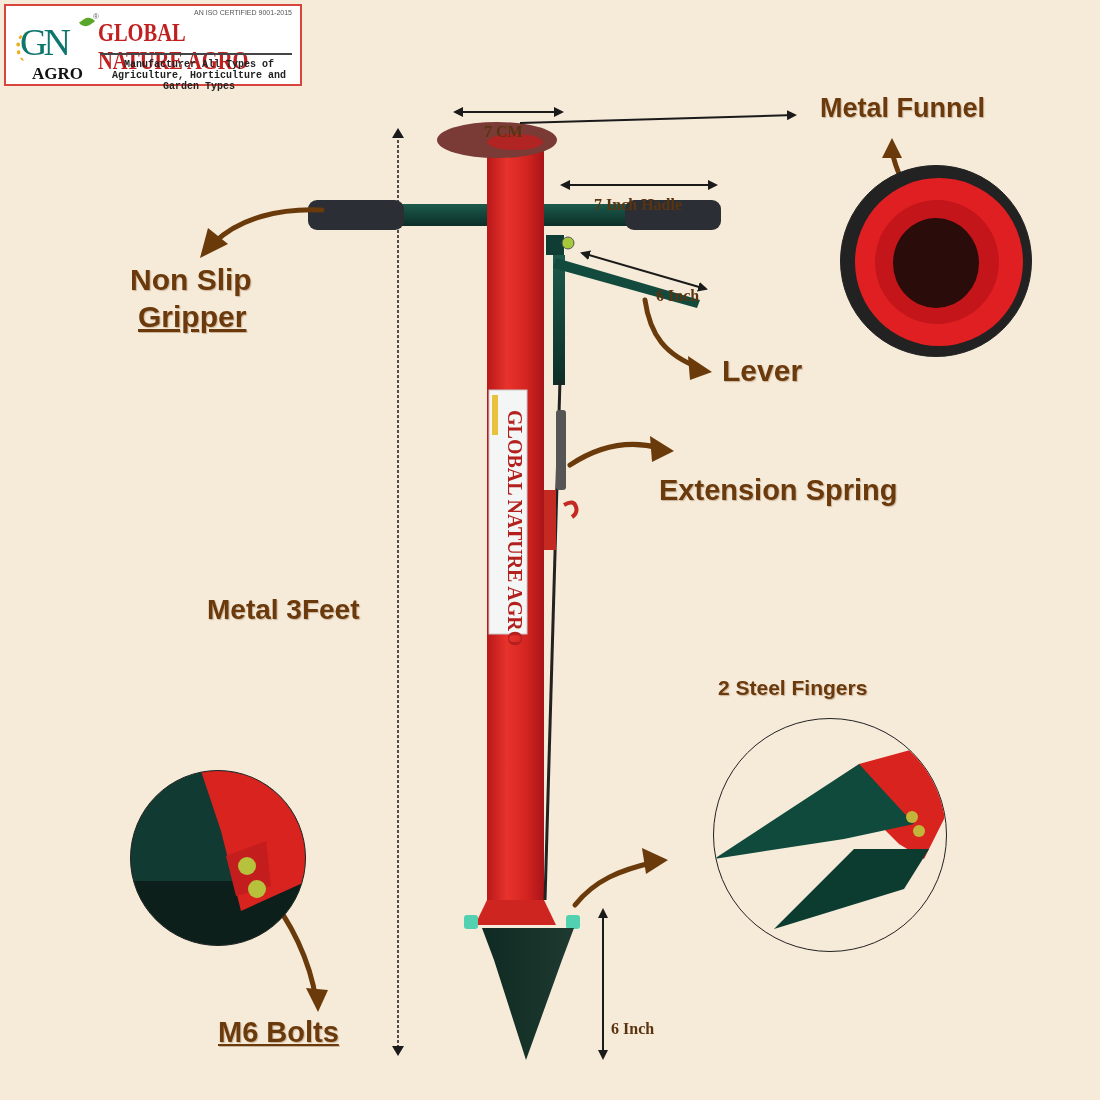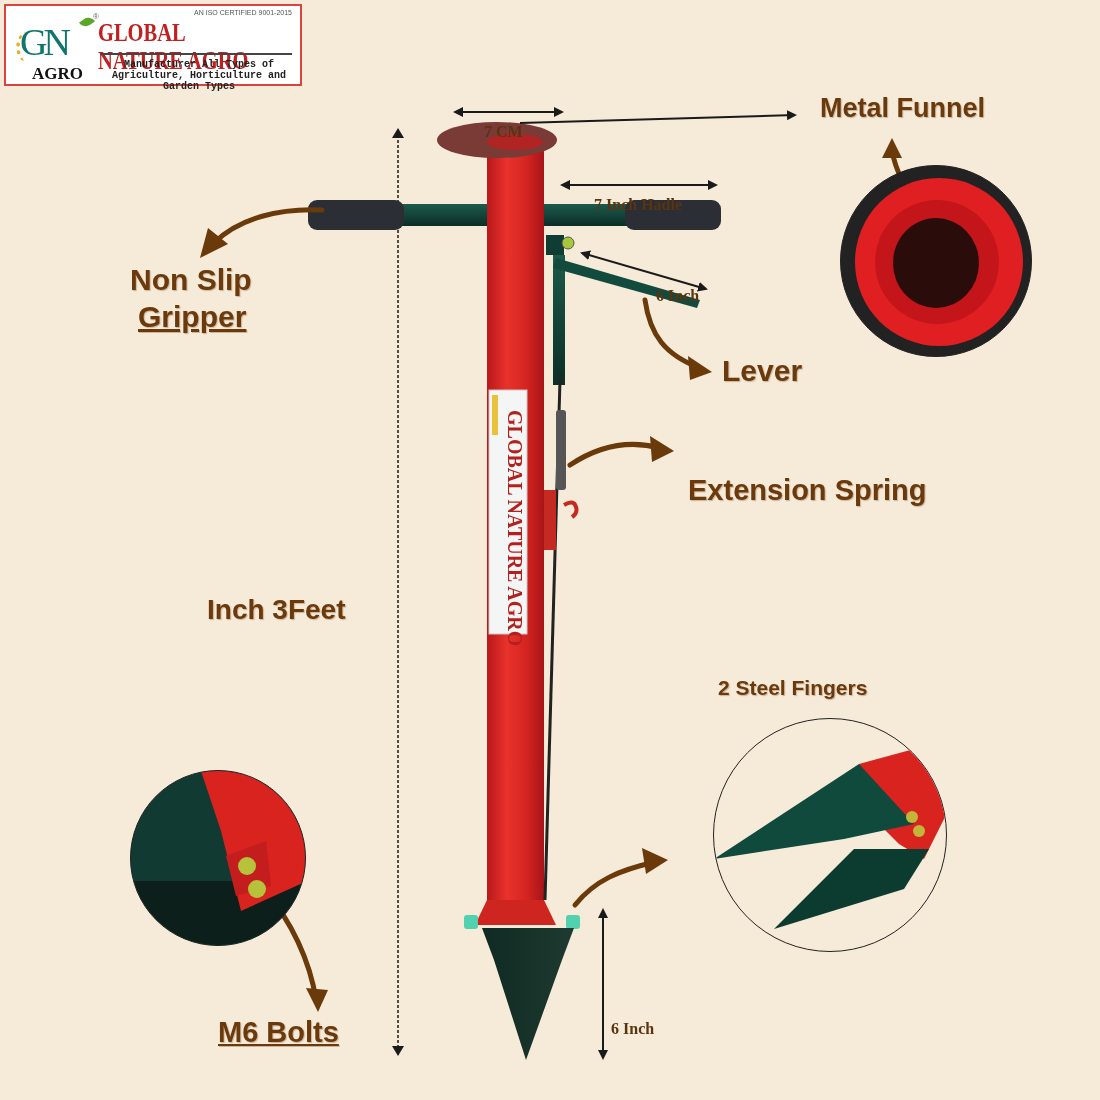--- a/index.html
+++ b/index.html
@@ -180,16 +180,16 @@
 
 <span class="dim" style="left:484px;top:87px;">7 CM</span>
 <span class="dim" style="left:594px;top:160px;">7 Inch Hadle</span>
 <span class="dim" style="left:656px;top:251px;">6 Inch</span>
 <span class="dim" style="left:611px;top:984px;">6 Inch</span>
 
 <span class="label" style="left:820px;top:93px;font-size:27px;">Metal Funnel</span>
 <span class="label" style="left:130px;top:263px;font-size:30px;">Non Slip</span>
 <span class="label" style="left:138px;top:300px;font-size:30px;text-decoration:underline;">Gripper</span>
 <span class="label" style="left:722px;top:354px;font-size:30px;">Lever</span>
-<span class="label" style="left:688px;top:474px;font-size:29px;">Extension Spring</span>
-<span class="label" style="left:207px;top:594px;font-size:28px;">Inch 3Feet</span>
+<span class="label" style="left:659px;top:474px;font-size:29px;">Extension Spring</span>
+<span class="label" style="left:207px;top:594px;font-size:28px;">Metal 3Feet</span>
 <span class="label" style="left:718px;top:676px;font-size:21px;">2 Steel Fingers</span>
 <span class="label" style="left:218px;top:1016px;font-size:29px;text-decoration:underline;">M6 Bolts</span>
 
 </body></html>

